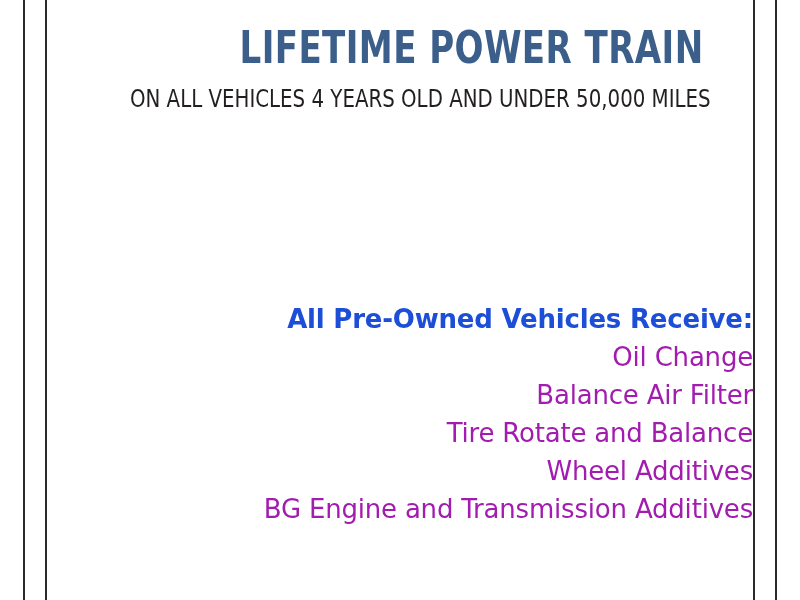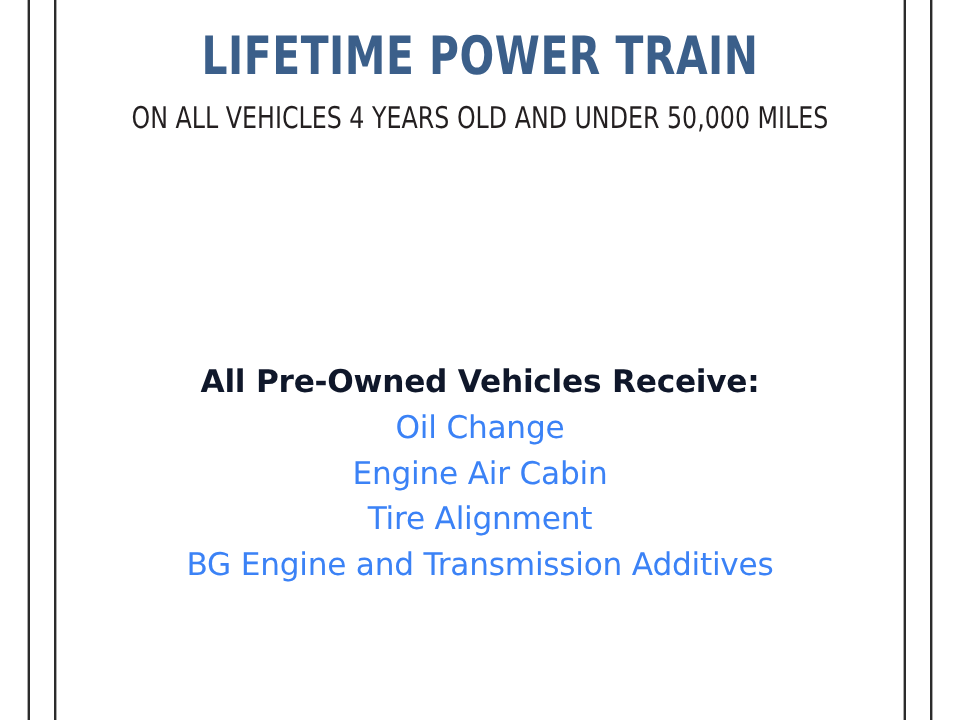--- a/index.html
+++ b/index.html
@@ -36,21 +36,21 @@
   .rule.right-inner { left: 753px; }
   .rule.right-outer { left: 775px; }
 
   
   #content {
     position: absolute;
     left: 47px;
     top: 0;
     width: 706px;
     height: 600px;
-    text-align: center;
+    text-align: right;
   }
 
   
   .promo-block { width: 100%; }
 
   .promo-heading {
     color: #3b5f8a;
     font-family: "Liberation Sans Narrow", "DejaVu Sans Condensed", "Liberation Sans", sans-serif;
     font-weight: bold;
     letter-spacing: 0.5px;
@@ -81,30 +81,30 @@
   #promo-2 .promo-sub     { font-size: 24px; margin-top: 14px; }
 
   
   #services {
     position: absolute;
     left: 0;
     top: 300px;
     width: 100%;
   }
   #services-title {
-    color: #0f172a;
+    color: #1d4ed8;
     font-family: "DejaVu Sans", "Liberation Sans", sans-serif;
     font-weight: bold;
     font-size: 26px;
     line-height: 38px;
     white-space: nowrap;
     letter-spacing: -0.2px;
   }
   .service-item {
-    color: #3b82f6;
+    color: #a21caf;
     font-family: "DejaVu Sans", "Liberation Sans", sans-serif;
     font-weight: 400;
     font-size: 26px;
     line-height: 38px;
     white-space: nowrap;
     letter-spacing: -0.2px;
   }
 </style>
 </head>
 <body>
@@ -121,20 +121,21 @@
     <div class="promo-block" id="promo-1">
       <div class="promo-heading">LIFETIME POWER TRAIN</div>
       <div class="promo-sub">ON ALL VEHICLES 4 YEARS OLD AND UNDER 50,000 MILES</div>
     </div>
 
 
     <div id="services">
       <div id="services-title">All Pre-Owned Vehicles Receive:</div>
       <div id="services-list">
           <div class="service-item">Oil Change</div>
-          <div class="service-item">Engine Air Cabin</div>
-          <div class="service-item">Tire Alignment</div>
+          <div class="service-item">Balance Air Filter</div>
+          <div class="service-item">Tire Rotate and Balance</div>
+          <div class="service-item">Wheel Additives</div>
           <div class="service-item">BG Engine and Transmission Additives</div>
         </div>
     </div>
 
   </div>
 </div>
 
 </body></html>

